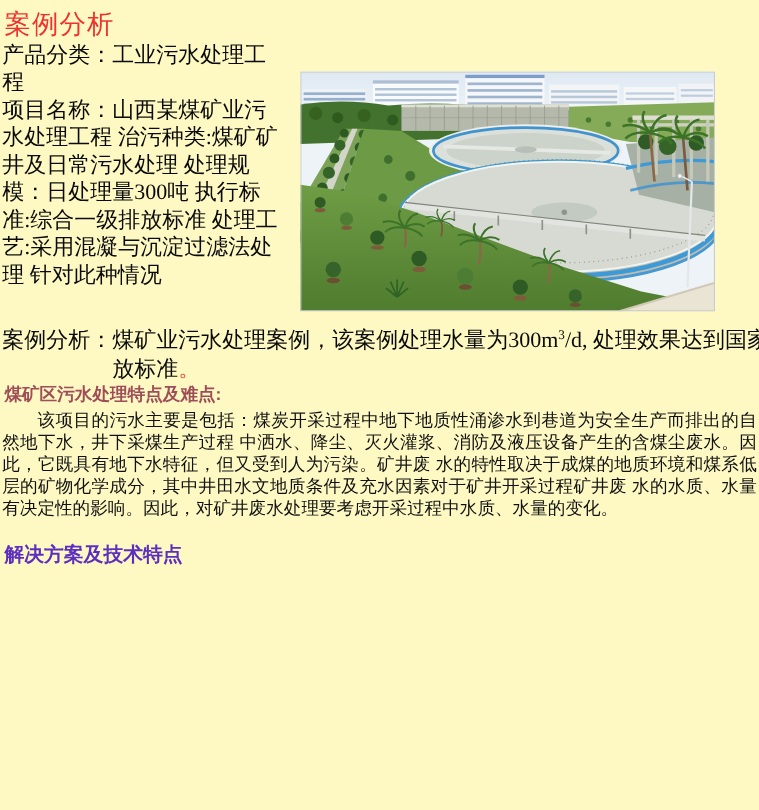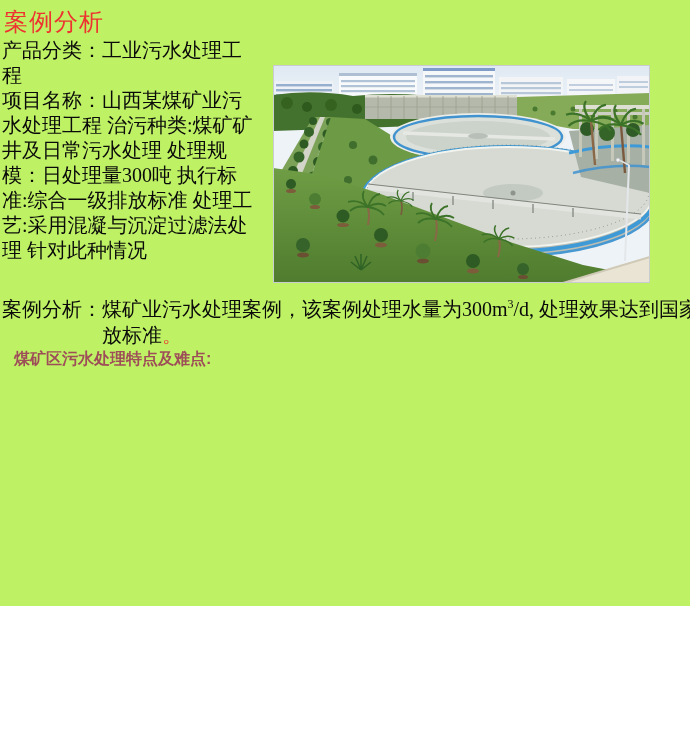--- a/index.html
+++ b/index.html
@@ -1,17 +1,17 @@
 <!DOCTYPE html>
 <html><head>
 <meta charset="utf-8">
 <style>
   html,body { margin:0; padding:0; background:#ffffff; }
   .page {
-    position:relative; width:690px; height:606px; background:#bef264; overflow:hidden;
+    position:relative; width:690px; height:736px; background:#fef9c3; overflow:hidden;
     font-family:"Liberation Serif","DejaVu Serif",serif; color:#000;
   }
   .title {
     position:absolute; left:4px; top:6px; margin:0;
     font-size:24px; font-weight:400; color:#ee3230; letter-spacing:1px;
   }
   .left-col {
     position:absolute; left:2px; top:38px; width:252px;
     font-size:20px; line-height:25px; color:#0a0a0a;
   }
@@ -20,21 +20,21 @@
     position:absolute; left:273px; top:65px; width:377px; height:218px;
   }
   .intro {
     position:absolute; left:2px; top:291px; width:676px; margin:0;
     font-size:20px; line-height:26px;
     padding-left:100px; text-indent:-100px; color:#0a0a0a;
   }
   .intro sup { font-size:12px; }
   .red { color:#ee3230; }
   .h-maroon, .h-purple {
-    position:absolute; left:14px; margin:0;
+    position:absolute; left:4px; margin:0;
     font-family:"Liberation Sans","DejaVu Sans",sans-serif; font-weight:bold;
   }
   .h-maroon { top:349px; font-size:16px; color:#9e4e58; }
   .h-purple { top:492px; font-size:18px; color:#5d2fc0; }
   .body {
     position:absolute; left:2px; width:686px; margin:0;
     font-family:"Liberation Sans","DejaVu Sans",sans-serif;
     font-size:16px; line-height:20px; text-indent:2em; text-align:justify; color:#111;
   }
   .p1 { top:373px; }
@@ -276,17 +276,19 @@
       </g>
 
       <rect x="0.5" y="0.5" width="376" height="217" fill="none" stroke="#c8ccd0" stroke-width="1"></rect>
     </svg>
   </div>
 
   <p class="intro"><span>案例分析：</span><span>煤矿业污水处理案例，该案例处理水量为300m</span><sup>3</sup><span>/d, 处理效果达到国家一级排放标准</span><span class="red">。</span></p>
 
   <h2 class="h-maroon">煤矿区污水处理特点及难点:</h2>
 
-
+  <p class="body p1">该项目的污水主要是包括：煤炭开采过程中地下地质性涌渗水到巷道为安全生产而排出的自然地下水，井下采煤生产过程 中洒水、降尘、灭火灌浆、消防及液压设备产生的含煤尘废水。因此，它既具有地下水特征，但又受到人为污染。矿井废 水的特性取决于成煤的地质环境和煤系低层的矿物化学成分，其中井田水文地质条件及充水因素对于矿井开采过程矿井废 水的水质、水量有决定性的影响。因此，对矿井废水处理要考虑开采过程中水质、水量的变化。</p>
+
+  <h2 class="h-purple">解决方案及技术特点</h2>
 
 
 
 </div>
 
 </body></html>

